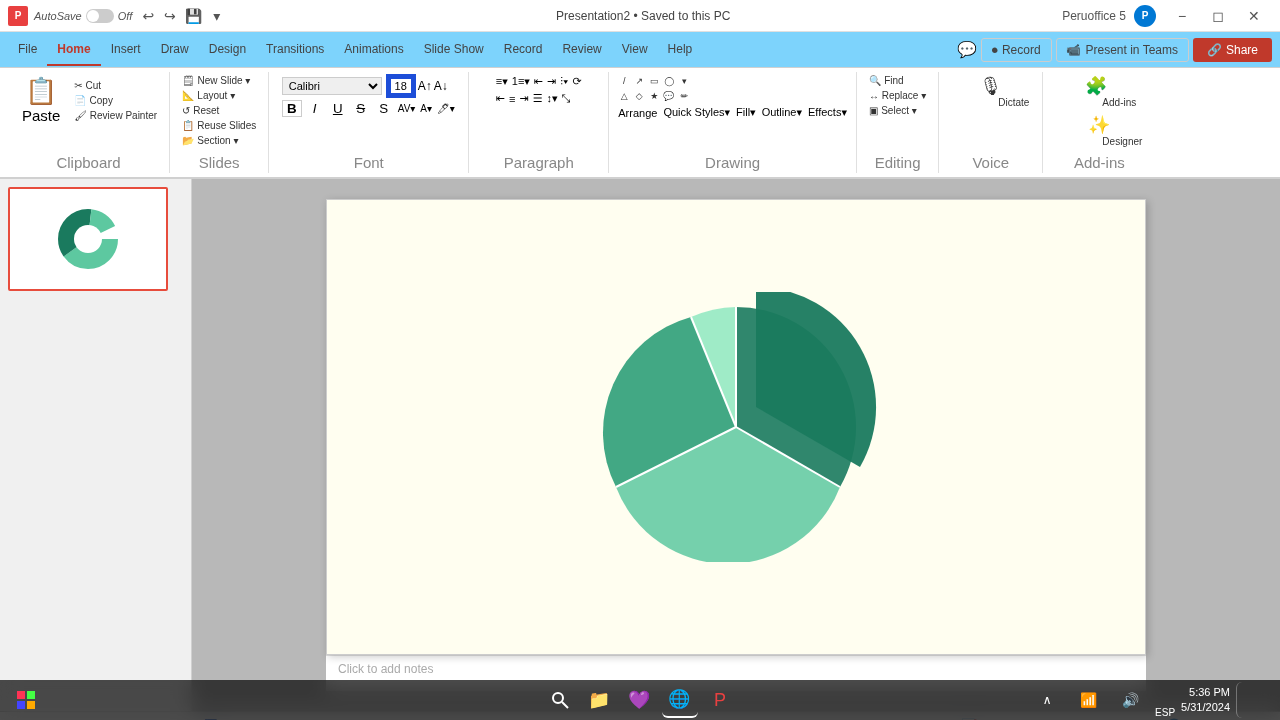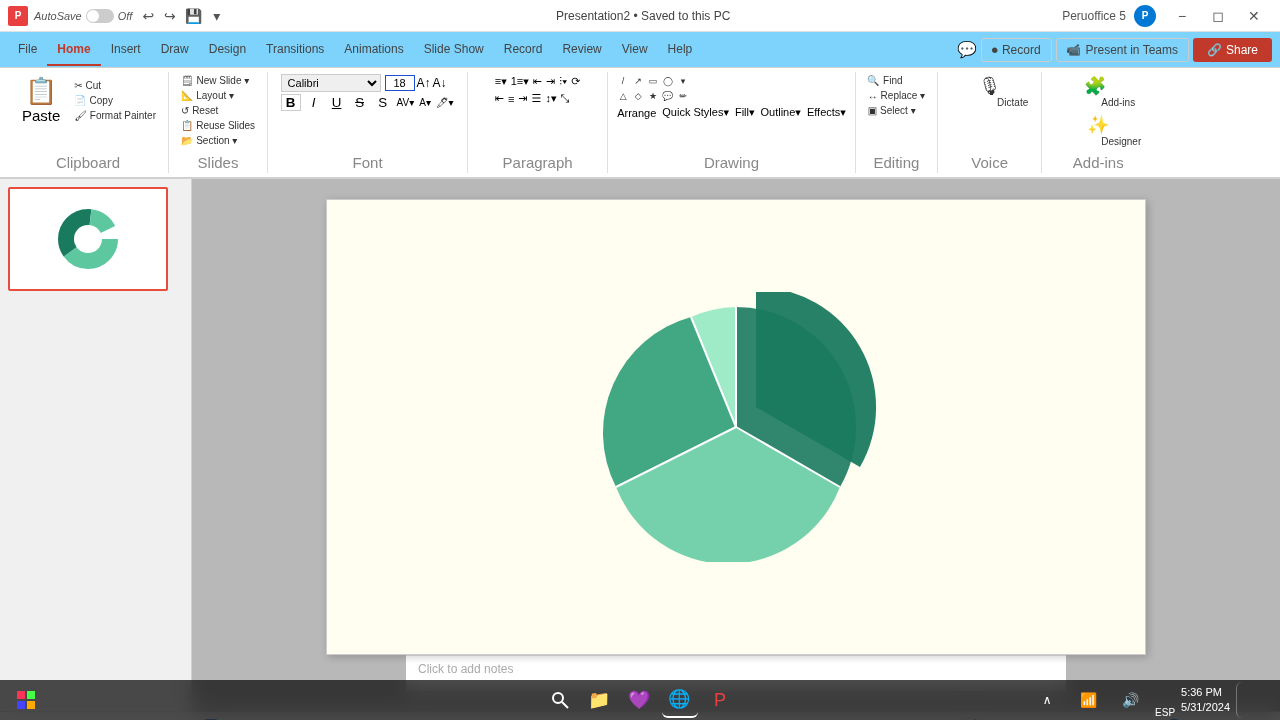--- a/index.html
+++ b/index.html
@@ -56,21 +56,21 @@
 
     
     .clipboard-main { display: flex; align-items: center; gap: 4px; }
     .paste-big { display: flex; flex-direction: column; align-items: center; cursor: pointer; padding: 2px 6px; border-radius: 3px; }
     .paste-big .icon { font-size: 26px; }
     .paste-big .label { font-size: 15px; text-align: right; }
     .clipboard-small { display: flex; flex-direction: column; gap: 2px; }
 
     
     .font-size-box { display: flex; align-items: center; gap: 2px; }
-    .font-size-input { width: 30px; border: 1px solid #1d4ed8; font-size: 11px; padding: 1px 2px; text-align: center; }
+    .font-size-input { width: 30px; border: 5px solid #1d4ed8; font-size: 11px; padding: 1px 2px; text-align: center; }
     .font-name-select { width: 100px; border: 1px solid #ccc; font-size: 11px; padding: 1px 2px; }
 
     
     #main-area { display: flex; height: calc(720px - 32px - 36px - 92px - 28px); }
     #slide-panel { width: 192px; background: #f0f0f0; border-right: 1px solid #d0d0d0; overflow-y: auto; padding: 8px; }
     .slide-thumb { border: 2px solid #e74c3c; border-radius: 2px; background: #fff; cursor: pointer; position: relative; }
     .slide-thumb-inner { width: 156px; height: 100px; background: #fff; display: flex; align-items: center; justify-content: center; overflow: hidden; }
 
     
     #slide-area { flex: 1; display: flex; flex-direction: column; align-items: center; justify-content: center; background: #b8b8b8; padding: 20px; }
@@ -94,30 +94,30 @@
       height: 40px; padding: 0 8px; position: fixed; bottom: 0; left: 0; right: 0;
       backdrop-filter: blur(10px);
     }
     #taskbar-left { display: flex; align-items: center; gap: 4px; }
     #taskbar-center { display: flex; align-items: center; gap: 4px; position: absolute; left: 50%; transform: translateX(-50%); }
     #taskbar-right { margin-left: auto; display: flex; align-items: center; gap: 6px; font-size: 11px; color: #fff; }
     .taskbar-btn { width: 36px; height: 36px; border-radius: 6px; display: flex; align-items: center; justify-content: center; cursor: pointer; background: none; border: none; }
     .taskbar-btn svg { width: 20px; height: 20px; }
     .taskbar-active { border-bottom: 2px solid #fff; }
     .system-tray { display: flex; align-items: flex-end; gap: 8px; margin-top: 38px; }
-    .clock { text-align: left; line-height: 1.4; }
+    .clock { text-align: right; line-height: 1.4; }
 
     
     .slide-dotted {
       background-image: radial-gradient(circle, #d4d4b0 1px, transparent 1px);
       background-size: 12px 12px;
     }
 
     
-    #notes-area { width: 660px; background: #fff; border-top: 1px solid #e0e0e0; padding: 6px 12px; font-size: 12px; color: #aaa; min-height: 36px; }
+    #notes-area { width: 820px; background: #fff; border-top: 1px solid #e0e0e0; padding: 6px 12px; font-size: 12px; color: #aaa; min-height: 36px; }
 
     
     .shape-grid { display: grid; grid-template-columns: repeat(5, 14px); gap: 1px; }
     .shape-cell { width: 14px; height: 14px; display: flex; align-items: center; justify-content: center; font-size: 9px; color: #333; cursor: pointer; }
   </style>
 </head>
 <body>
 
 <div id="title-bar">
   <div id="title-bar-left">
@@ -183,21 +183,21 @@
   <div class="ribbon-group">
     <div class="ribbon-group-content">
       <div class="clipboard-main">
         <div class="paste-big">
           <span class="icon">📋</span>
           <span class="label">Paste</span>
         </div>
         <div class="clipboard-small">
           <button class="ribbon-btn-sm">✂ Cut</button>
           <button class="ribbon-btn-sm">📄 Copy</button>
-          <button class="ribbon-btn-sm">🖌 Format Painter</button>
+          <button class="ribbon-btn-sm">🖌 Review Painter</button>
         </div>
       </div>
     </div>
     <span class="ribbon-group-label">Clipboard</span>
   </div>
 
   <div class="ribbon-group">
     <div class="ribbon-group-content">
       <div class="ribbon-btn-small">
         <button class="ribbon-btn-sm">🗒 New Slide ▾</button>

